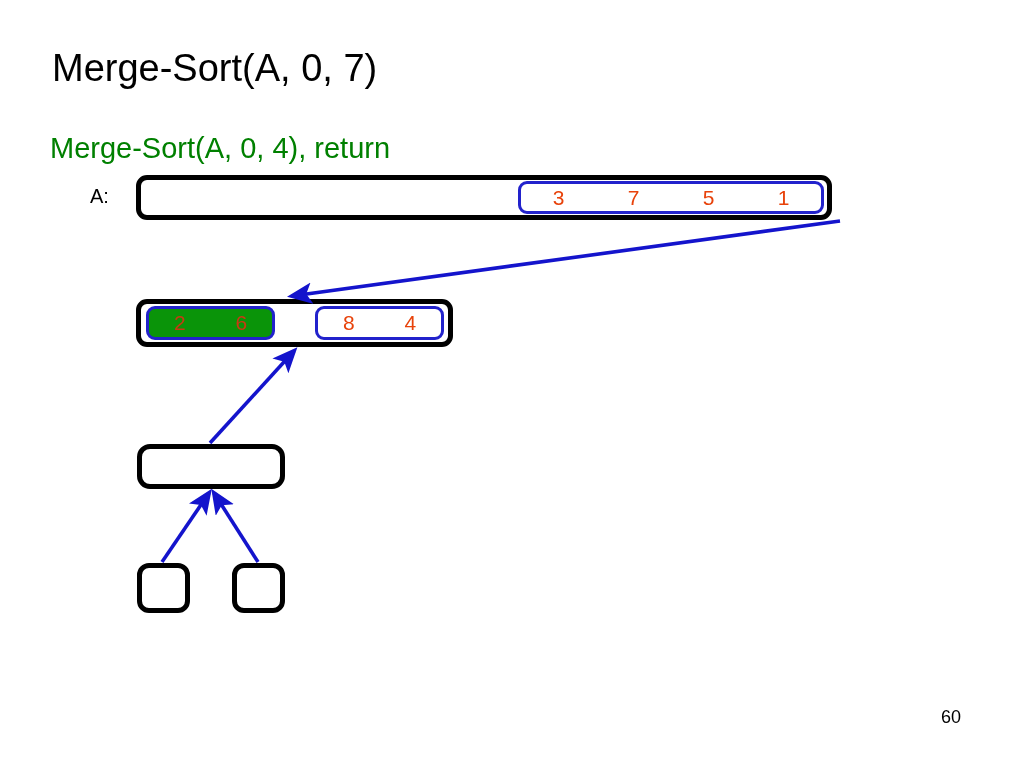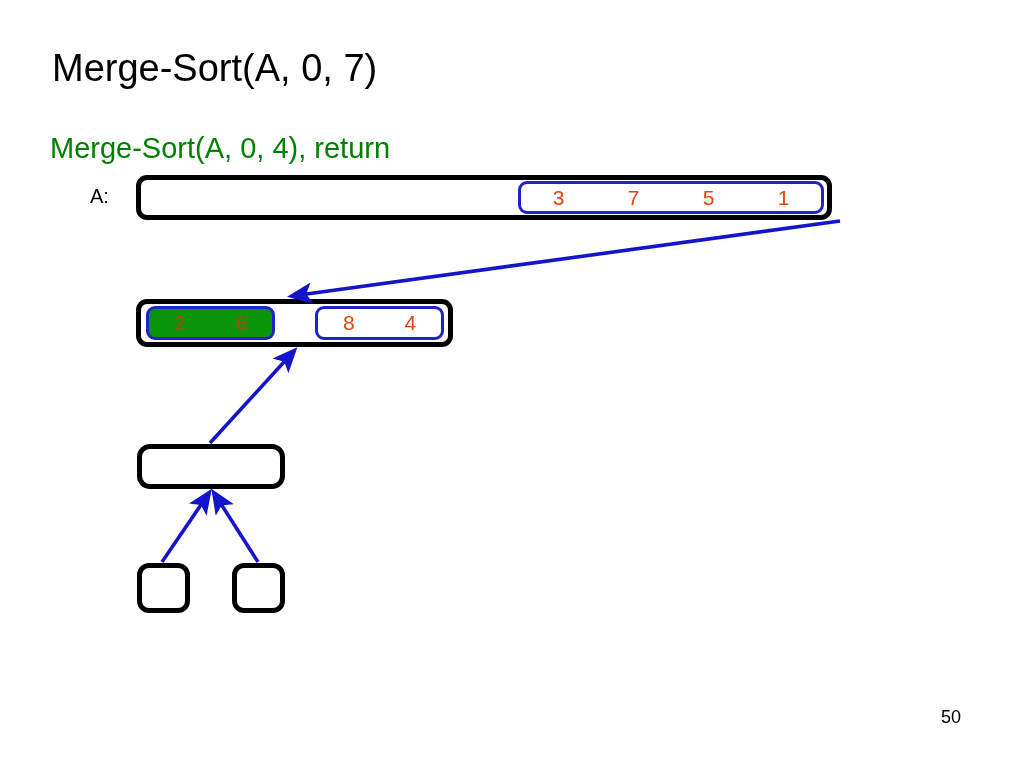--- a/index.html
+++ b/index.html
@@ -210,15 +210,15 @@
 
     <line x1="840" y1="221" x2="292" y2="296" stroke="#1414CC" stroke-width="3.6" marker-end="url(#ah)"></line>
 
     <line x1="210" y1="443" x2="294" y2="351" stroke="#1414CC" stroke-width="3.6" marker-end="url(#ah)"></line>
 
     <line x1="162" y1="562" x2="209" y2="493" stroke="#1414CC" stroke-width="3.6" marker-end="url(#ah)"></line>
 
     <line x1="258" y1="562" x2="214" y2="493" stroke="#1414CC" stroke-width="3.6" marker-end="url(#ah)"></line>
   </svg>
 
-  <div class="page-number">50</div>
+  <div class="page-number">60</div>
 
 </div>
 
 </body></html>

